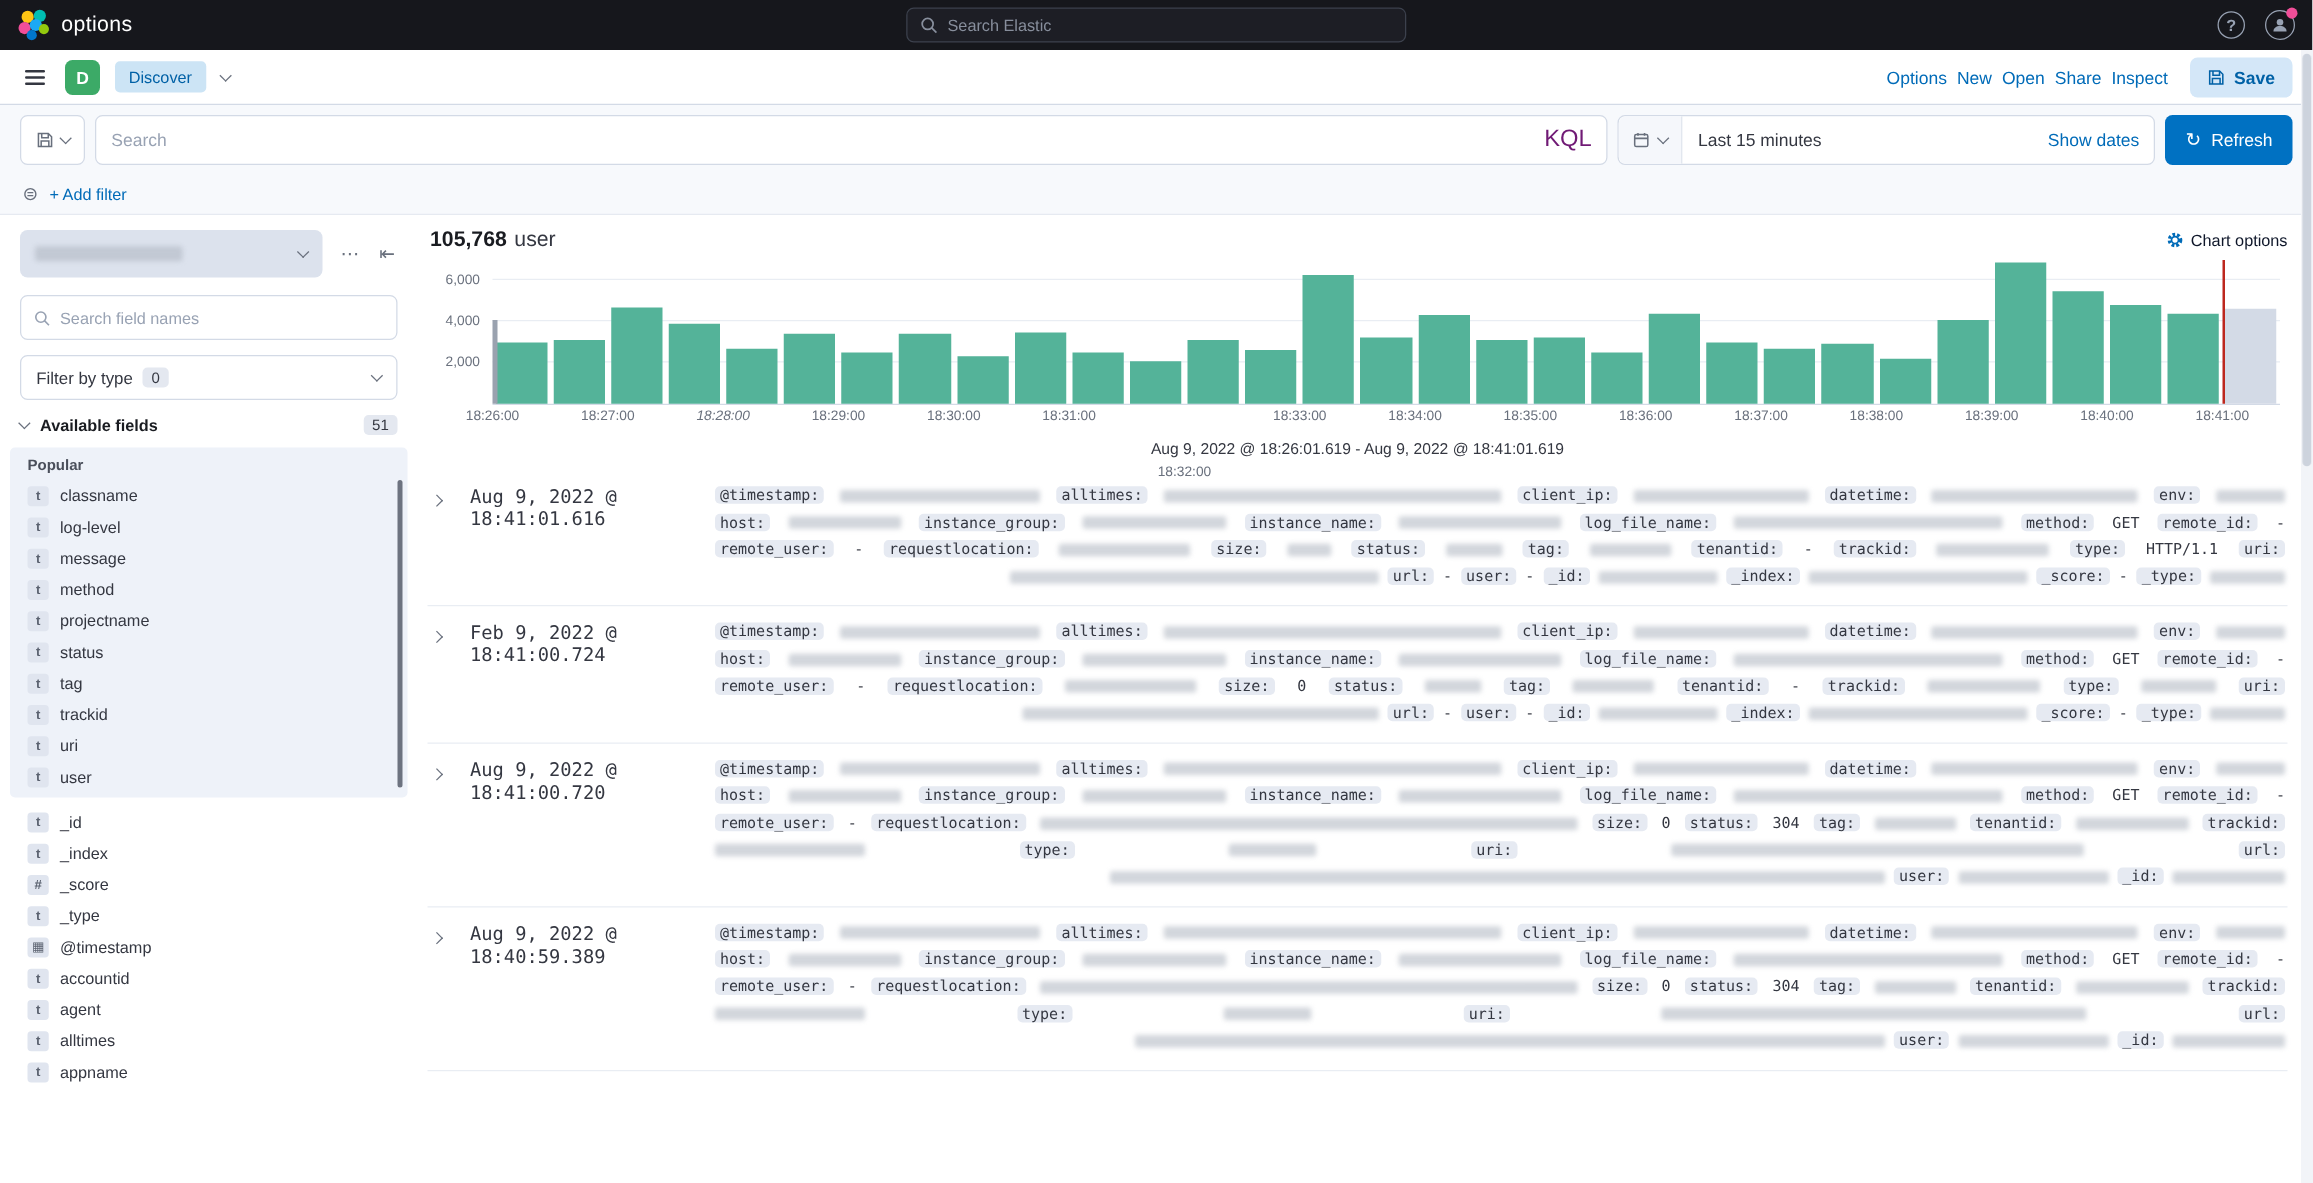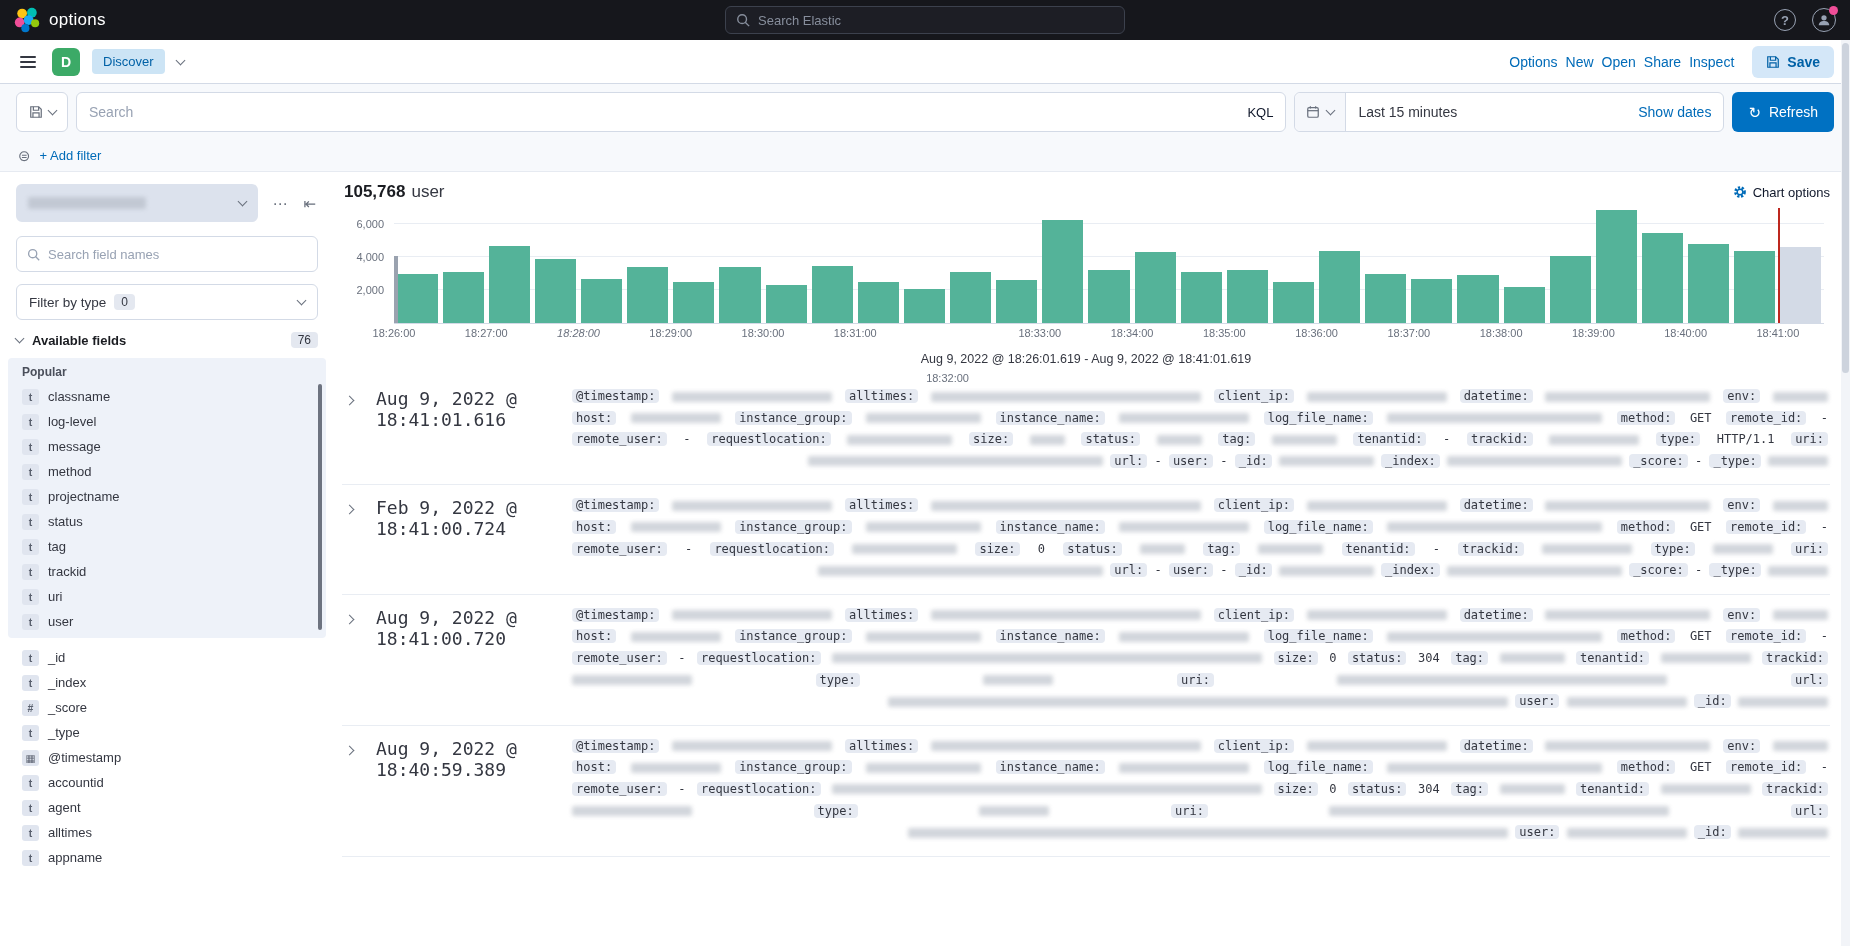--- a/index.html
+++ b/index.html
@@ -40,21 +40,21 @@
     height:32px;padding:0 14px;font-size:14px;font-weight:600;margin-left:6px}
 
   
   .querybar{display:flex;gap:8px;align-items:center;padding:8px 16px;background:#f7f9fc}
   .saved-query-btn{height:40px;min-width:52px;background:#fff;border:1px solid #d3dae6;border-radius:6px;
     display:flex;align-items:center;justify-content:center;gap:6px}
   .search-box{flex:1;height:40px;background:#fff;border:1px solid #d3dae6;border-radius:6px;
     display:flex;align-items:center;padding:0 12px;gap:8px}
   .search-box input{flex:1;border:none;outline:none;font-size:14px;color:#343741}
   .search-box input::placeholder{color:#98a2b3}
-  .kql{color:#0f172a;font-size:13px;padding-left:8px}
+  .kql{color:#701a75;font-size:19px;padding-left:8px}
   .datepicker{width:430px;height:40px;background:#fff;border:1px solid #d3dae6;border-radius:6px;
     display:flex;align-items:center}
   .cal-seg{height:100%;display:flex;align-items:center;gap:7px;padding:0 11px;background:#f5f7fb;
     border-right:1px solid #d3dae6;border-radius:6px 0 0 6px}
   .range-label{padding-left:12px;font-size:14px;color:#343741}
   .showdates{margin-left:auto;padding-right:12px;color:#006bb8;font-size:14px}
   .refresh-btn{height:40px;border:none;border-radius:6px;color:#fff;display:flex;align-items:center;gap:8px;
     padding:0 16px;font-size:14px}
   .ricon{font-size:15px;line-height:1}
   .filterbar{display:flex;align-items:center;gap:9px;height:32px;padding:0 18px;background:#f7f9fc;border-bottom:1px solid #e6eaf1}
@@ -111,21 +111,21 @@
   .caption{text-align:center;font-size:12.5px;color:#343741;margin:9px 0 10px}
 
   
   .table-header{display:flex;align-items:center;height:34px;border-top:1px solid #d3dae6;border-bottom:1px solid #d3dae6;
     font-size:13px;font-weight:700;color:#1a1c21}
   .th-expand{width:34px}
   .th-time{width:196px;display:flex;align-items:center;gap:5px;cursor:pointer}
   .sort{font-size:12px;color:#343741}
   .doc-row{display:flex;border-bottom:1px solid #e9edf3;padding:10px 0 12px}
   .expand-cell{width:34px;padding-top:5px;padding-left:4px;cursor:pointer}
-  .row-time{width:196px;font-family:"DejaVu Sans Mono","Liberation Mono",monospace;font-size:18px;color:#343741;padding-top:2px}
+  .row-time{width:196px;font-family:"DejaVu Sans Mono","Liberation Mono",monospace;font-size:15px;color:#343741;padding-top:2px}
   .row-doc{flex:1;font-family:"DejaVu Sans Mono","Liberation Mono",monospace;font-size:12px;line-height:1.8;color:#343741;
     text-align:justify;text-align-last:right;padding-right:2px}
   .chip{background:#e6eaf2;border-radius:4px;padding:0 4px;white-space:nowrap}
   .redact{display:inline-block;height:10px;border-radius:2px;background:#adb4bf;opacity:.55;filter:blur(2px);vertical-align:middle}
   .val{white-space:nowrap}
 
   
   .page-scrollbar{position:fixed;right:0;top:40px;bottom:0;width:9px;background:#f2f4f8}
   .page-scrollbar .thumb{position:absolute;top:3px;right:1px;width:7px;height:330px;background:#cdd3dd;border-radius:4px}
 </style>
@@ -244,21 +244,21 @@
       <input placeholder="Search field names" style="">
     </div>
     <div class="sb-filter">
       <span>Filter by type</span>
       <span class="count-badge">0</span>
       <span class="chev"></span>
     </div>
     <div class="sb-avail">
       <span class="chev"></span>
       <span>Available fields</span>
-      <span class="count-badge">76</span>
+      <span class="count-badge">51</span>
     </div>
     <div class="popular-block">
       <div class="popular-label">Popular</div>
       <div id="popular-list">
           <div class="field-row">
             <span class="ftype">t</span>
             <span class="fname">classname</span>
           </div>
           <div class="field-row">
             <span class="ftype">t</span>

